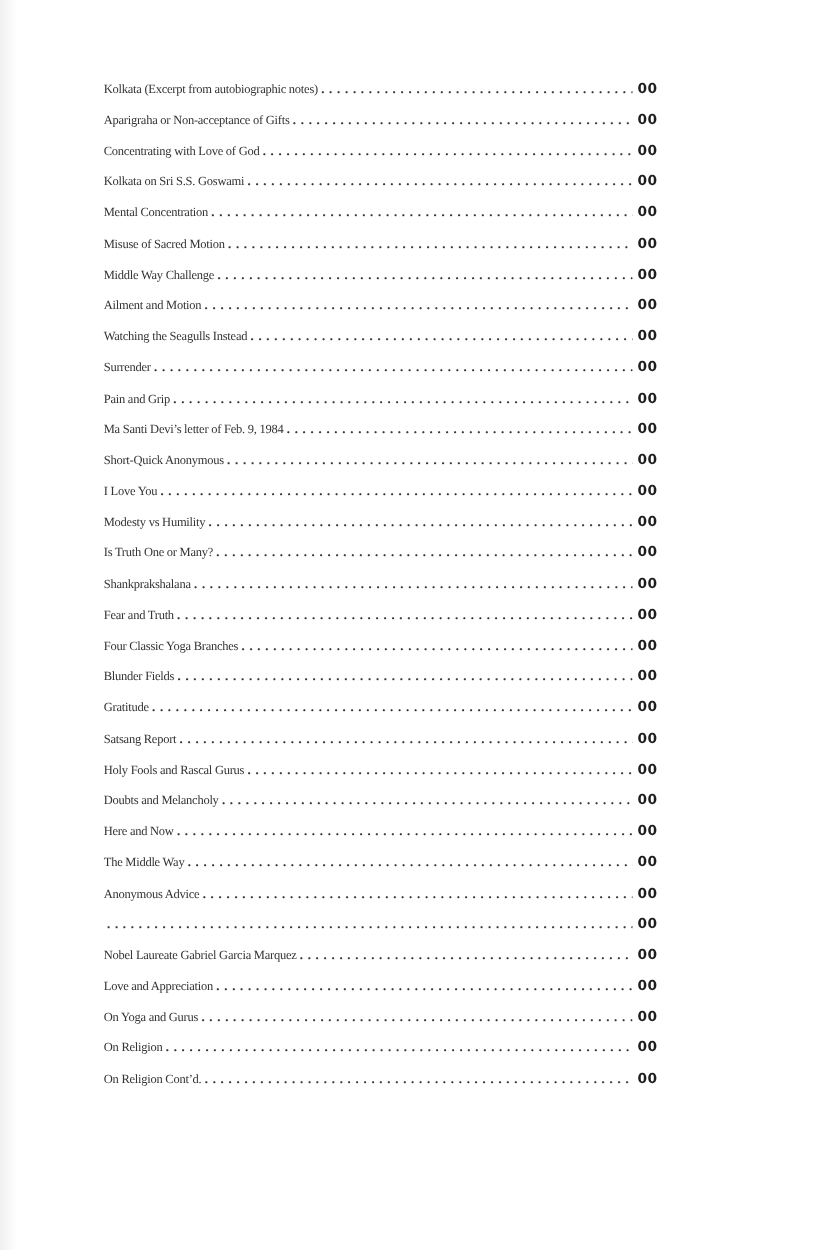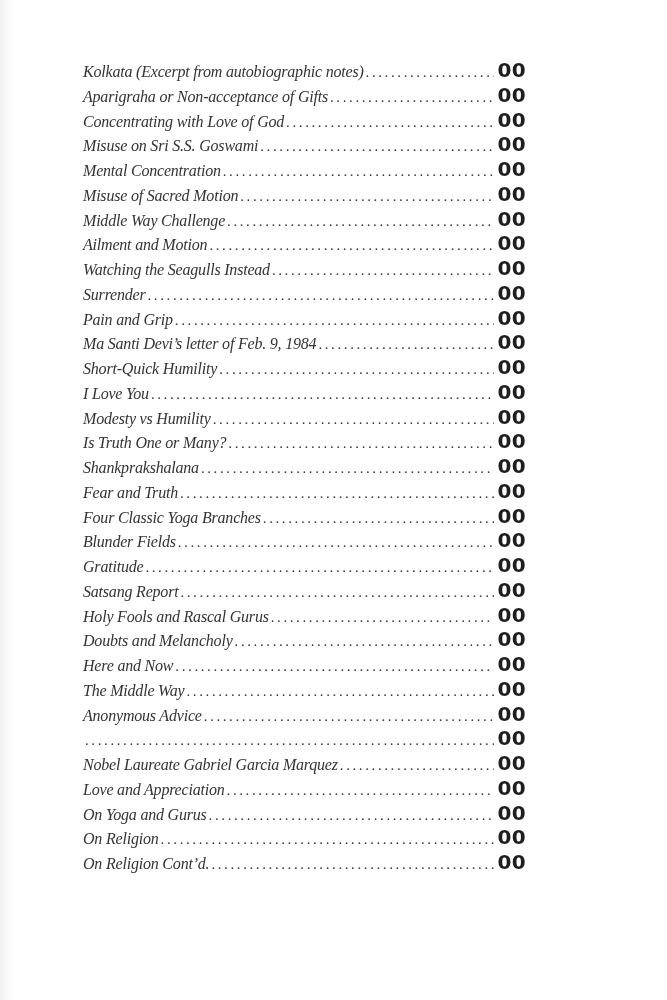--- a/index.html
+++ b/index.html
@@ -29,43 +29,42 @@
     width: 443px;
   }
   .toc-row {
     display: flex;
     align-items: baseline;
     height: 24.75px;
     line-height: 24.75px;
     white-space: nowrap;
   }
   .toc-title {
-    font-size: 16px;
+    font-size: 10px;
     letter-spacing: -0.2px;
     color: #333333;
     flex: 0 0 auto;
-    font-style: italic;
   }
   .toc-dots {
     flex: 1 1 auto;
     overflow: hidden;
     min-width: 0;
     padding-left: 2px;
     color: #3a3a3a;
   }
   .toc-dots::after {
     content: "..........................................................................................";
     font-size: 15px;
     letter-spacing: 2.6px;
   }
   .toc-page {
     flex: 0 0 auto;
     padding-left: 4px;
     font-family: "DejaVu Sans", "Liberation Sans", sans-serif;
-    font-size: 20px;
+    font-size: 11px;
     font-weight: 700;
     color: #1e1e1e;
     letter-spacing: 0.3px;
   }
 </style>
 </head>
 <body>
 
 <div class="scan-edge"></div>
 
@@ -82,21 +81,21 @@
     <span class="toc-page">00</span>
   </div>
 
   <div class="toc-row">
     <span class="toc-title">Concentrating with Love of God</span>
     <span class="toc-dots"></span>
     <span class="toc-page">00</span>
   </div>
 
   <div class="toc-row">
-    <span class="toc-title">Misuse on Sri S.S. Goswami</span>
+    <span class="toc-title">Kolkata on Sri S.S. Goswami</span>
     <span class="toc-dots"></span>
     <span class="toc-page">00</span>
   </div>
 
   <div class="toc-row">
     <span class="toc-title">Mental Concentration</span>
     <span class="toc-dots"></span>
     <span class="toc-page">00</span>
   </div>
 
@@ -136,21 +135,21 @@
     <span class="toc-page">00</span>
   </div>
 
   <div class="toc-row">
     <span class="toc-title">Ma Santi Devi’s letter of Feb. 9, 1984</span>
     <span class="toc-dots"></span>
     <span class="toc-page">00</span>
   </div>
 
   <div class="toc-row">
-    <span class="toc-title">Short-Quick Humility</span>
+    <span class="toc-title">Short-Quick Anonymous</span>
     <span class="toc-dots"></span>
     <span class="toc-page">00</span>
   </div>
 
   <div class="toc-row">
     <span class="toc-title">I Love You</span>
     <span class="toc-dots"></span>
     <span class="toc-page">00</span>
   </div>
 

